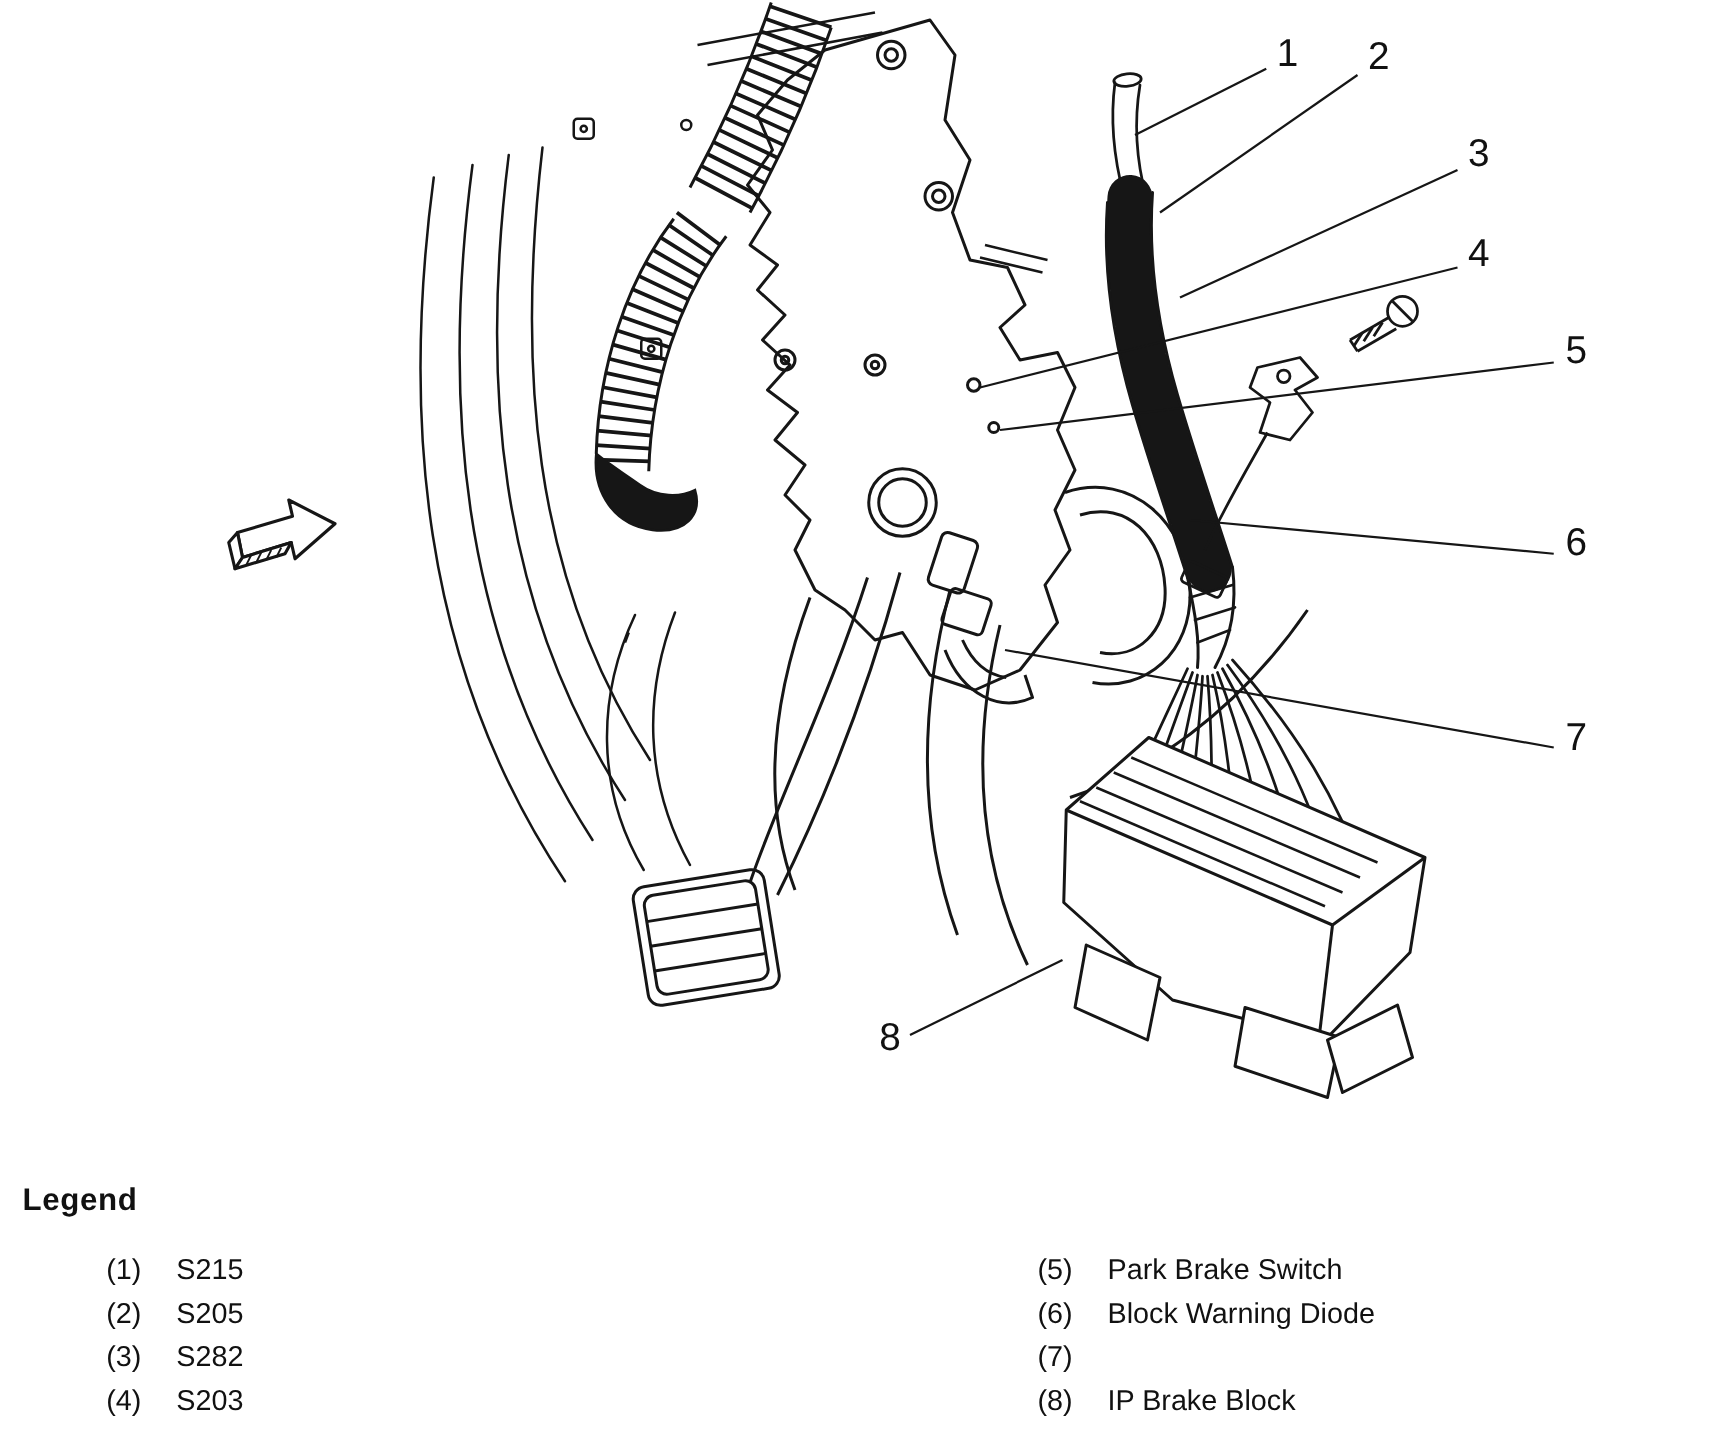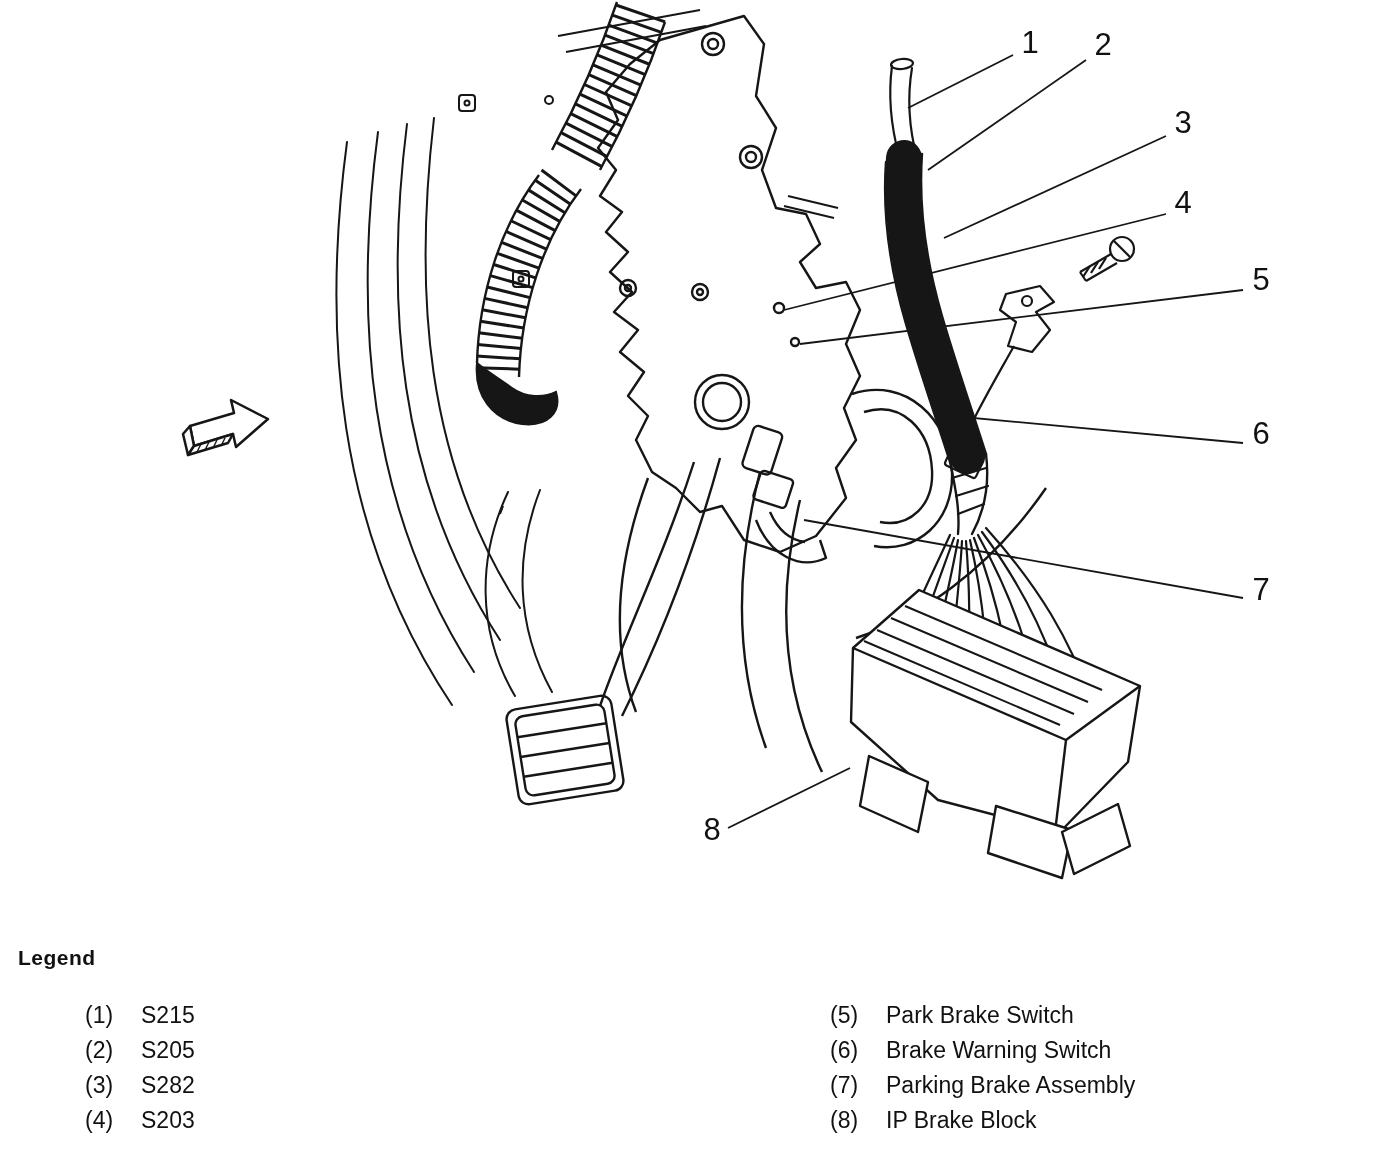--- a/index.html
+++ b/index.html
@@ -1,20 +1,20 @@
 <!DOCTYPE html>
 <html><head>
 <meta charset="utf-8">
 <style>
   html,body{margin:0;padding:0;background:#fff;}
   .page{position:relative;width:1376px;height:1152px;background:#ffffff;
         font-family:"Liberation Sans",sans-serif;color:#111;overflow:hidden;}
   .diagram-svg{position:absolute;top:0;left:0;}
   .callout{font-family:"Liberation Sans",sans-serif;font-size:31px;fill:#111;}
-  .legend-title{position:absolute;left:18px;top:946px;font-size:21px;font-weight:bold;letter-spacing:0.5px;}
+  .legend-title{position:absolute;left:18px;top:946px;font-size:25px;font-weight:bold;letter-spacing:0.5px;}
   .legend-col{position:absolute;top:998px;font-size:23px;}
   .legend-col .row{display:flex;height:35px;align-items:center;}
   .legend-col .ref{width:56px;flex:0 0 56px;}
   .left-col{left:85px;}
   .right-col{left:830px;}
 </style>
 </head>
 <body>
 
 <div class="page">
@@ -221,25 +221,24 @@
     </div>
   </div>
 
   <div class="legend-col right-col">
     <div class="row">
       <span class="ref">(5)</span>
       <span class="lab">Park Brake Switch</span>
     </div>
     <div class="row">
       <span class="ref">(6)</span>
-      <span class="lab">Brake Warning Switch</span>
+      <span class="lab">Block Warning Diode</span>
     </div>
     <div class="row">
       <span class="ref">(7)</span>
-      <span class="lab">Parking Brake Assembly</span>
     </div>
     <div class="row">
       <span class="ref">(8)</span>
       <span class="lab">IP Brake Block</span>
     </div>
   </div>
 
 </div>
 
 </body></html>

